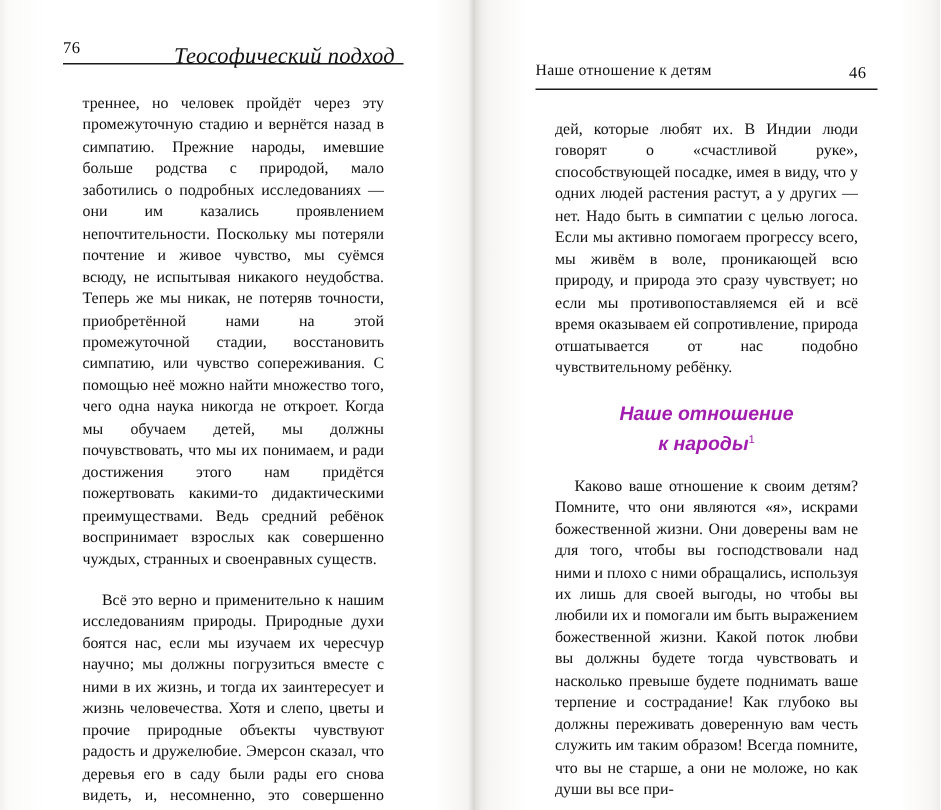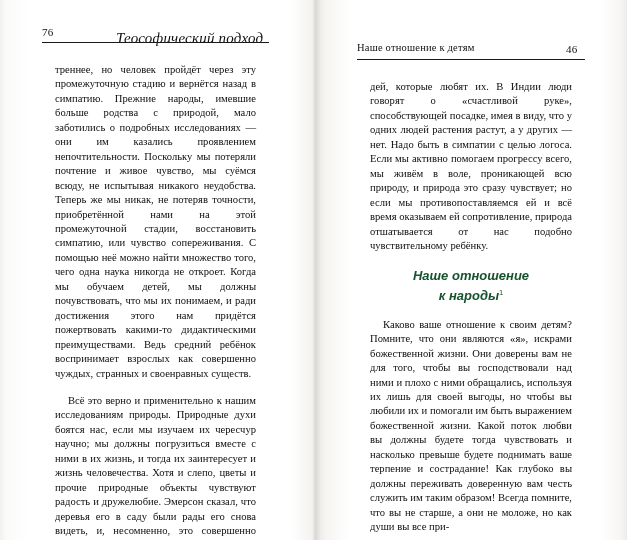--- a/index.html
+++ b/index.html
@@ -95,21 +95,21 @@
   .right-col { left: 43px; top: 67px; width: 228px; }
 
   .section-title {
     text-align: center;
     font-family: "Liberation Sans", sans-serif;
     font-style: italic;
     font-weight: bold;
     font-size: 13px;
     line-height: 17px;
     margin: 14px 0 10px 0;
-    color: #14532d;
+    color: #a21caf;
   }
   .section-title sup {
     font-size: 7.5px;
     font-weight: normal;
     font-style: normal;
     vertical-align: super;
   }
 
   .footnote-wrap {
     position: absolute;

